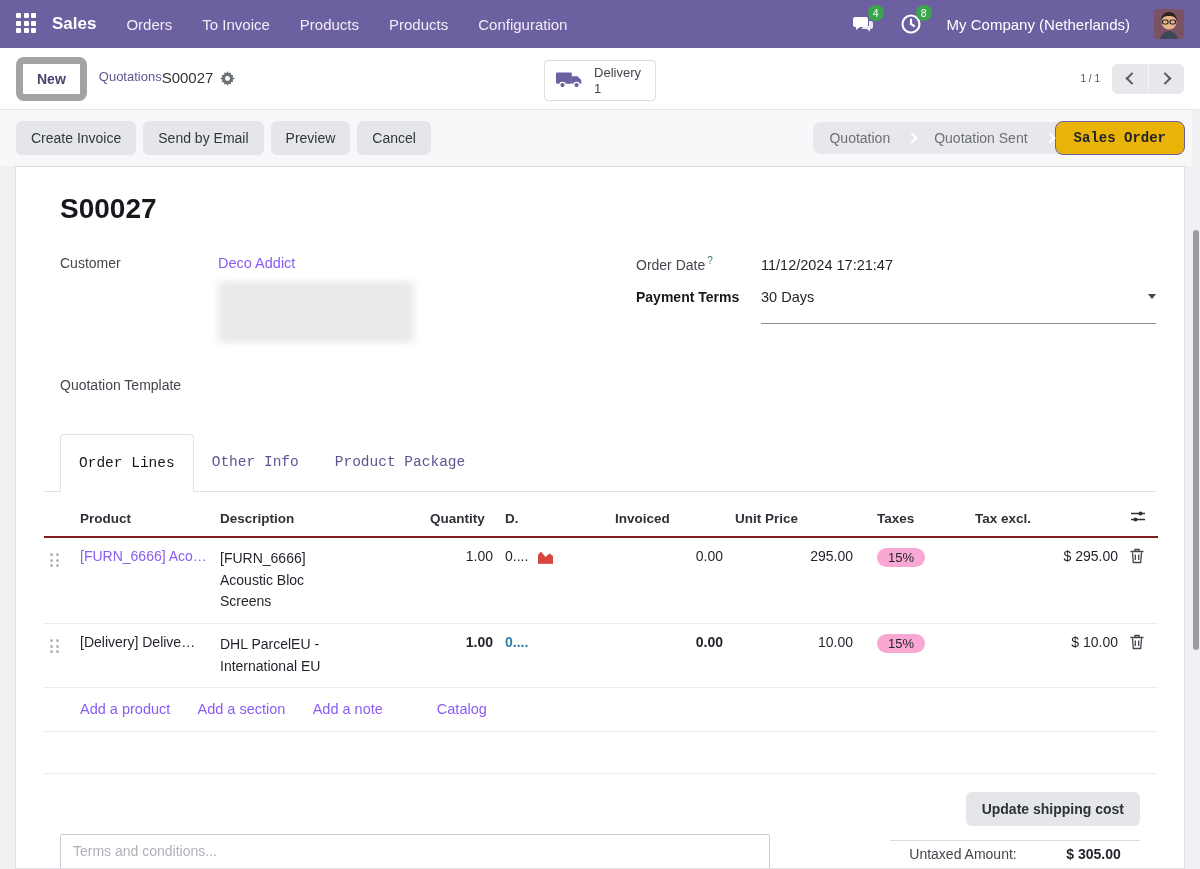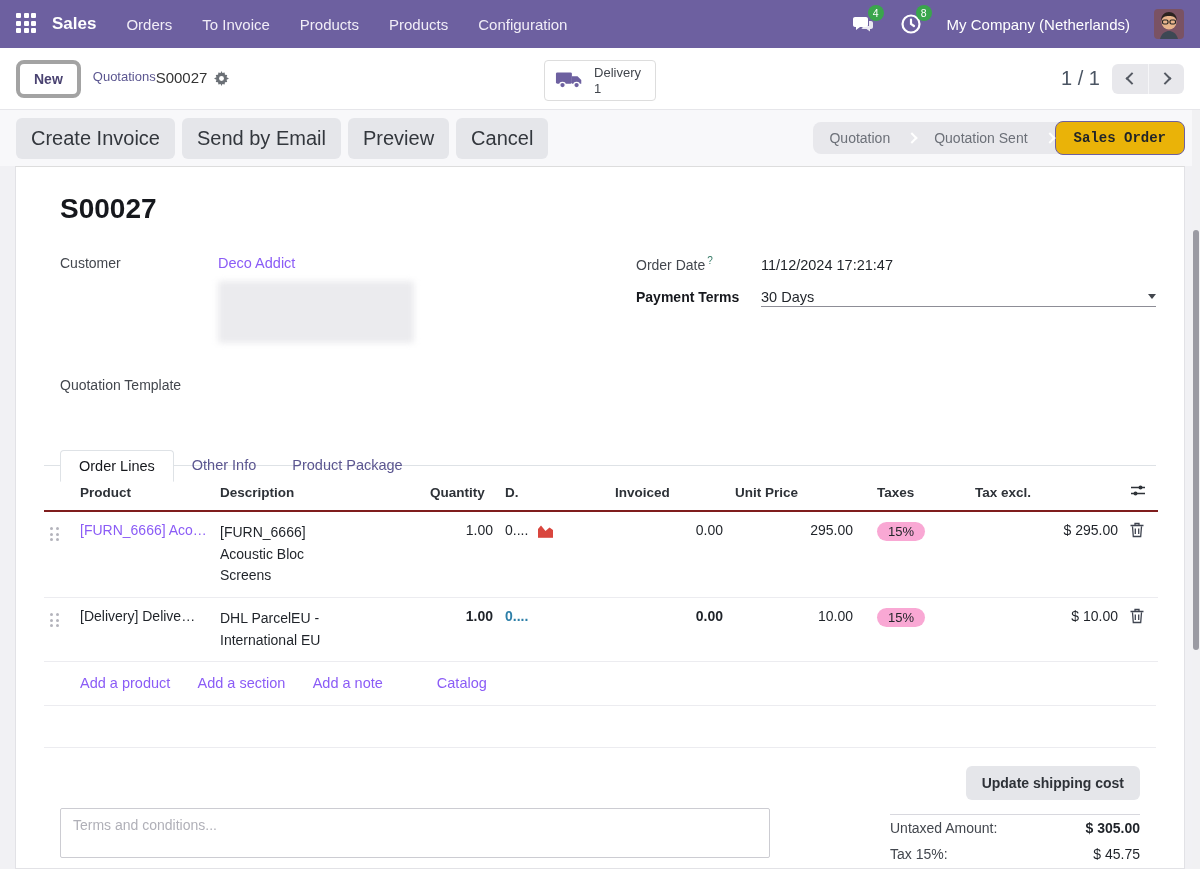--- a/index.html
+++ b/index.html
@@ -15,67 +15,67 @@
   .nav-item { color:#f1edf7; font-size:15px; cursor:pointer; }
   .nav-right { margin-left:auto; display:flex; align-items:center; gap:24px; }
   .icon-badge-wrap { position:relative; width:24px; height:24px; cursor:pointer; }
   .badge { position:absolute; top:-7px; right:-9px; min-width:16px; height:16px; border-radius:8px;
     background:#3aa54c; color:#fff; font-size:10.5px; display:flex; align-items:center; justify-content:center; padding:0 3px; }
   .company-name { color:#fff; font-size:15px; }
   .avatar { width:30px; height:30px; border-radius:4px; overflow:hidden; cursor:pointer; }
 
   
   .control-panel { height:62px; background:#fff; display:flex; align-items:center; padding:0 16px; border-bottom:1px solid #e6e6ea; position:relative; }
-  .btn-new { border:4px solid #a3a3a3; background:#fff; color:#4a4371; font-size:14px; font-weight:600;
+  .btn-new { border:7px solid #a3a3a3; background:#fff; color:#4a4371; font-size:14px; font-weight:600;
     padding:7px 14px; border-radius:8px; cursor:pointer; margin-right:12px; }
   .crumbs { display:flex; flex-direction:row; line-height:1.25; }
   .crumb-parent { color:#5b5690; font-size:13px; cursor:pointer; }
   .crumb-current { color:#333; font-size:15px; display:flex; align-items:center; gap:7px; }
   .gear-btn { cursor:pointer; display:inline-flex; }
   .smart-btn { position:absolute; left:50%; transform:translateX(-50%); top:12px; display:flex; align-items:center; gap:9px;
     border:1px solid #ddd; background:#fff; border-radius:4px; padding:4px 14px 4px 10px; cursor:pointer; }
   .smart-txt { display:flex; flex-direction:column; line-height:1.2; font-size:13px; color:#42464d; }
   .pager-zone { margin-left:auto; display:flex; align-items:center; gap:12px; }
-  .pager-value { font-size:20px; color:#4b5563; }
+  .pager-value { font-size:10px; color:#4b5563; }
   .pager { display:flex; background:#e8e8ec; border-radius:6px; overflow:hidden; }
   .pager-btn { width:36px; height:30px; display:flex; align-items:center; justify-content:center; cursor:pointer; }
   .pager-btn + .pager-btn { border-left:1px solid #f6f6f8; }
   .chev { width:9px; height:9px; border-top:2px solid #555a63; border-left:2px solid #555a63; }
   .chev.left  { transform:rotate(-45deg) translate(1px,1px); }
   .chev.right { transform:rotate(135deg) translate(1px,1px); }
 
   
   .action-bar { height:56px; background:#f8f8fa; display:flex; align-items:center; padding:0 16px; }
-  .btn-sec { background:#e5e6ea; border:none; border-radius:6px; color:#33373d; font-size:20px; font-weight:500;
+  .btn-sec { background:#e5e6ea; border:none; border-radius:6px; color:#33373d; font-size:14px; font-weight:500;
     padding:9px 15px; margin-right:7px; cursor:pointer; }
   .statusbar { margin-left:auto; display:flex; align-items:center; background:#e8e8ec; border-radius:8px; }
   .status-step { padding:8px 16px; font-size:14px; color:#6c7078; cursor:pointer; display:flex; align-items:center; }
   .status-sep { width:8px; height:8px; border-top:2px solid #fff; border-right:2px solid #fff; transform:rotate(45deg); margin:0 2px; }
   .status-step.active { background:#eab308; border:1px solid #6d60a0; border-radius:8px; color:#1f2329; font-weight:700; margin:-1px; padding:8px 18px;font-family:Liberation Mono, monospace; }
 
   
   .sheet { margin:0 15px; background:#fff; border:1px solid #e2e2e6; border-top-color:#ddd; height:703px; padding:26px 28px 0; position:relative; overflow:hidden; }
   .doc-title { font-size:28px; font-weight:600; color:#16181d; margin-left:16px; }
   .field-grid { display:grid; grid-template-columns:1fr 1fr; column-gap:56px; margin:30px 0 0 16px; }
   .frow { display:flex; align-items:baseline; }
   .flabel { width:158px; flex:0 0 158px; font-size:14px; color:#43474e; }
   .flabel.bold { font-weight:700; color:#16181d; }
   .fvalue { font-size:14.5px; color:#1f2329; }
   a.link { color:#8b5cf6; text-decoration:none; cursor:pointer; }
   .redacted { width:196px; height:62px; background:#ebebee; filter:blur(3px); border-radius:2px; margin:10px 0 0 158px; }
   .tmpl-row { margin-top:34px; }
   .rlabel { width:125px; flex:0 0 125px; }
   .help-sup { font-size:10px; color:#357a66; vertical-align:super; margin-left:2px; }
   .pay-row { margin-top:16px; }
-  .pay-field { flex:1; display:flex; align-items:center; justify-content:space-between; border-bottom:1px solid #8d8d96; padding-bottom:1px; cursor:pointer; }
+  .pay-field { flex:1; display:flex; align-items:center; justify-content:space-between; border-bottom:1px solid #8d8d96; padding-bottom:18px; cursor:pointer; }
   .caret-down { width:0; height:0; border-left:4.5px solid transparent; border-right:4.5px solid transparent; border-top:5.5px solid #42464d; }
 
   
   .tab-strip { margin-top:40px; border-bottom:1px solid #dee2e6; display:flex; padding-left:16px; }
-  .tab { padding:7px 18px; font-size:14.5px; color:#5b5690; cursor:pointer; position:relative; top:17px; }
+  .tab { padding:20px 18px; font-size:14.5px; color:#5b5690; cursor:pointer; position:relative; top:1px;font-family:Liberation Mono, monospace; }
   .tab.active { background:#fff; border:1px solid #dee2e6; border-bottom-color:#fff; border-radius:4px 4px 0 0; color:#16181d; }
 
   
   table.lines { width:100%; border-collapse:collapse; margin-top:8px; table-layout:fixed; }
   .lines th { font-size:13.5px; font-weight:700; color:#2e3238; text-align:left; padding:9px 6px; border-bottom:2px solid #7f1d1d; }
   .lines td { font-size:14px; color:#1f2329; padding:10px 6px; vertical-align:top; border-bottom:1px solid #ececf0; }
   .num { text-align:right; }
   .drag-dots { display:grid; grid-template-columns:repeat(2,3px); grid-template-rows:repeat(3,3px); gap:2.5px; margin:5px auto 0; cursor:grab; }
   .drag-dots i { background:#b4b4bc; border-radius:50%; }
   .prod-link { display:block; white-space:nowrap; overflow:hidden; text-overflow:ellipsis; }
@@ -91,21 +91,21 @@
 
   
   .bottom-zone { display:flex; margin-top:18px; padding:0 16px 0 16px; }
   .terms-box { flex:1; margin-top:42px; margin-right:120px; }
   .terms-box textarea { width:100%; height:50px; border:1px solid #ccccd2; border-radius:2px; resize:none;
     font-family:"Liberation Sans","DejaVu Sans",sans-serif; font-size:14px; padding:8px 12px; color:#1f2329; outline:none; }
   .terms-box textarea::placeholder { color:#b0b0b8; }
   .totals-col { width:250px; display:flex; flex-direction:column; align-items:flex-end; }
   .btn-shipping { background:#e5e6ea; border:none; border-radius:6px; color:#2e3238; font-size:14px; font-weight:700; padding:9px 16px; cursor:pointer; }
   .totals-sep { width:250px; border:none; border-top:1px solid #d8d8de; margin:14px 0 0; }
-  .total-row { display:flex; justify-content:space-between; align-items:baseline; width:250px; padding:5px 0; font-size:14px; }
+  .total-row { display:flex; justify-content:center; align-items:baseline; width:250px; padding:5px 0; font-size:14px; }
   .total-label { color:#43474e; margin-right:14px; }
   .total-value { min-width:90px; text-align:right; }
   .total-value.bold { font-weight:700; }
 
   
   .scroll-track { position:absolute; right:0; top:110px; bottom:0; width:8px; background:#f1f1f3; }
   .scroll-thumb { position:absolute; right:1px; top:120px; height:420px; width:6px; background:#9b9ba3; border-radius:3px; cursor:pointer; }
 </style>
 </head>
 <body>

